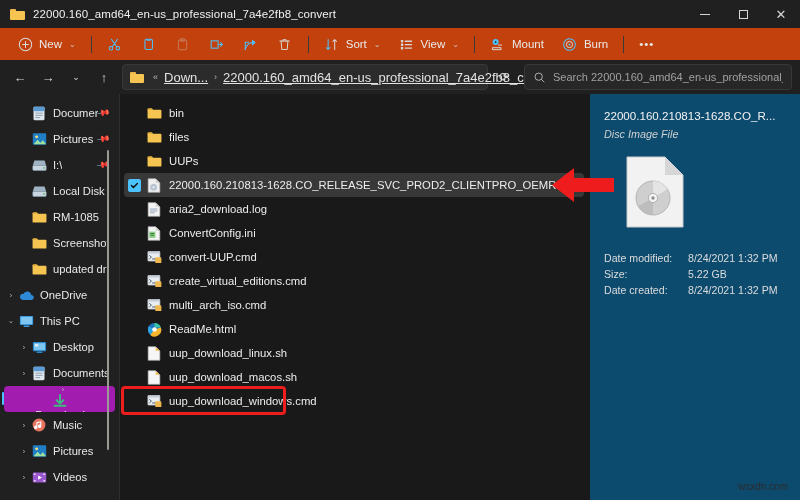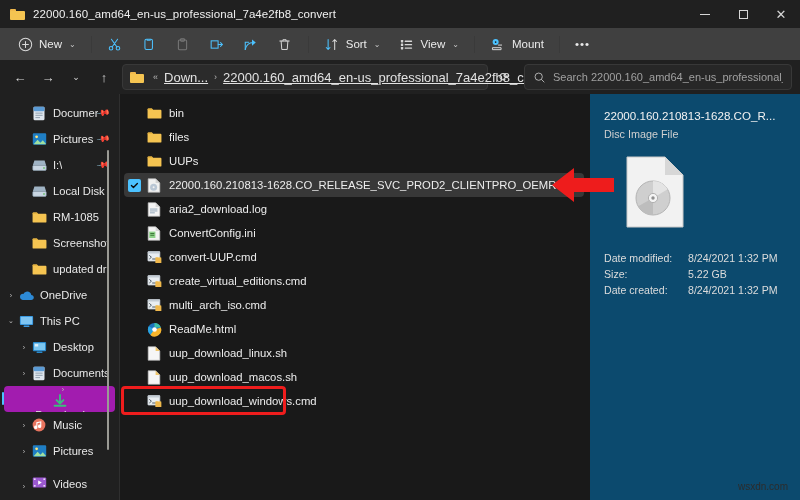--- a/index.html
+++ b/index.html
@@ -33,21 +33,21 @@
   .wincontrols { position:absolute; right:0; top:0; height:28px; display:flex; }
   .wc { width: 38px; height: 28px; display:flex; align-items:center; justify-content:center;
         color:#d6d6d6; font-size:11px; }
   .wc-min { width:10px; height:1px; background:#d6d6d6; }
   .wc-max { width:9px; height:9px; border:1px solid #d6d6d6; }
   .wc-close { font-size:13px; line-height:1; font-family:"Liberation Sans", sans-serif; }
 
   
   .cmdbar {
     height: 32px; display:flex; align-items:center; padding: 0 8px;
-    background:#404040; gap:0px;
+    background:#c2410c; gap:0px;
   }
   .cbtn {
     height:26px; display:flex; align-items:center; gap:6px;
     padding: 0 9px; border-radius:4px; font-size:11.5px; color:#eaeaea; white-space:nowrap;
   }
   .cbtn .ic { width:16px; height:16px; display:flex; align-items:center; justify-content:center; }
   .cbtn .chev { font-size:8px; color:#c8c8c8; margin-left:1px; }
   .sep { width:1px; height:17px; background:#3a3a3a; margin: 0 6px; }
   .ic svg { display:block; }
   .dim { opacity:.38; }
@@ -115,21 +115,21 @@
     display:flex; align-items:center; justify-content:center; margin-right:5px; flex:none;
   }
   .row .chk svg { display:block; }
   .row .spacer { width:0px; flex:none; }
   .fi { width:16px; height:16px; margin-right:7px; flex:none; display:flex; align-items:center; justify-content:center; }
   .fname { white-space:nowrap; }
 
   
   .details { width:210px; background:#0c4a6e; padding:14px 14px 0 14px; flex:none; }
   .det-title { font-size:11.6px; color:#f2f2f2; line-height:1.3; white-space:nowrap; overflow:hidden; }
-  .det-type { font-size:10.8px; color:#cfcfcf; margin-top:5px; }
+  .det-type { font-size:10.8px; color:#cfcfcf; margin-top:5px;font-style:italic; }
   .det-preview { margin:16px 0 0 22px; }
   .det-meta { margin-top:18px; }
   .det-row { display:flex; font-size:10.6px; color:#dcdcdc; line-height:16px; }
   .det-key { width:84px; flex:none; }
   .det-val { white-space:nowrap; }
 
   
   .arrow { position:absolute; left:552px; top:183px; }
   .redbox {
     position:absolute; left:136px; top:420px; width:165px; height:29px;
@@ -267,20 +267,30 @@
         <svg width="15" height="15" viewBox="0 0 16 16">
             <circle cx="6" cy="5.4" r="3.2" fill="#4cc2ff"></circle>
             <circle cx="6" cy="5.4" r=".9" fill="#1d1d1d"></circle>
             <path d="M2.6 11.4h9.2v2.1H2.6z" fill="none" stroke="#d8d8d8" stroke-width="1.05"></path>
             <path d="M9 8.6h3.4" stroke="#d8d8d8" stroke-width="1.05" stroke-linecap="round"></path>
           </svg>
       </span>
       <span>Mount</span>
     </div>
 
+    <div class="cbtn">
+      <span class="ic">
+        <svg width="15" height="15" viewBox="0 0 16 16">
+            <circle cx="8" cy="8" r="6.2" fill="none" stroke="#4cc2ff" stroke-width="1.1"></circle>
+            <circle cx="8" cy="8" r="3.3" fill="none" stroke="#d8d8d8" stroke-width="1.05"></circle>
+            <circle cx="8" cy="8" r="1.1" fill="#4cc2ff"></circle>
+          </svg>
+      </span>
+      <span>Burn</span>
+    </div>
 
     <div class="sep"></div>
 
     <div class="cbtn">
       <span style="letter-spacing:1px;">•••</span>
     </div>
   </div>
 
   <div class="addrbar">
     <div class="navbtn">←</div>
@@ -471,21 +481,21 @@
             <span class="twisty">›</span>
             <span class="nav-ic">
               <svg width="15" height="14" viewBox="0 0 15 14">
                 <rect x=".8" y="1.3" width="13.4" height="11.4" rx="1.1" fill="#1f7ec4"></rect>
                 <circle cx="4.6" cy="4.8" r="1.4" fill="#ffe47a"></circle>
                 <path d="M1.6 12.3l4-4.6 2.8 3.1 2.4-2.6 3.4 4.1z" fill="#9fe0a0"></path>
               </svg>
             </span>
             <span class="nav-label">Pictures</span>
           </div>
-          <div class="nav-item" style="padding-left: 13px; align-items: flex-end;">
+          <div class="nav-item" style="padding-left: 13px;">
             <span class="twisty">›</span>
             <span class="nav-ic">
               <svg width="15" height="13" viewBox="0 0 15 13">
                 <rect x=".8" y="1.4" width="13.4" height="10.2" rx="1" fill="#9b59d0"></rect>
                 <g fill="#e9d9f7">
                   <rect x="1.9" y="2.4" width="1.7" height="1.6"></rect>
                   <rect x="1.9" y="9" width="1.7" height="1.6"></rect>
                   <rect x="11.4" y="2.4" width="1.7" height="1.6"></rect>
                   <rect x="11.4" y="9" width="1.7" height="1.6"></rect>
                 </g>

